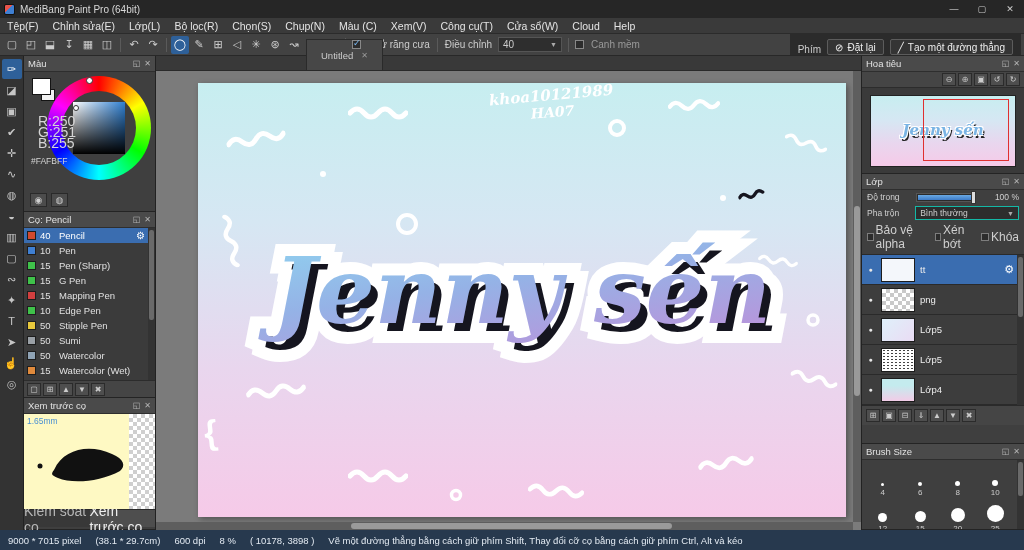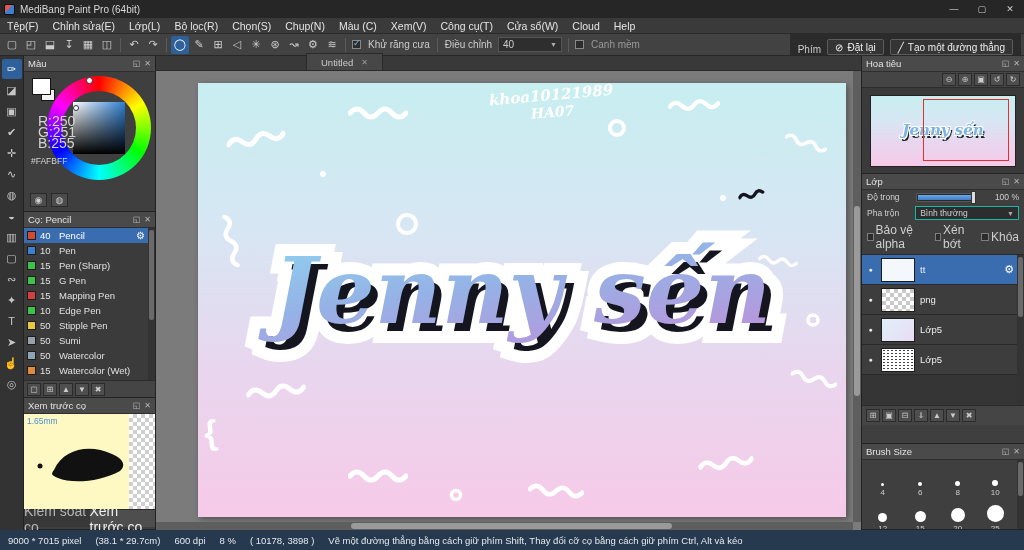--- a/index.html
+++ b/index.html
@@ -75,21 +75,21 @@
   .size-label{position:absolute;left:3px;top:2px;font-size:8.5px;color:#4a90d2;z-index:2}
   .checker, .checker-strip{background-image:linear-gradient(45deg,#cfcfcf 25%,transparent 25%,transparent 75%,#cfcfcf 75%),linear-gradient(45deg,#cfcfcf 25%,#fff 25%,#fff 75%,#cfcfcf 75%);background-size:8px 8px;background-position:0 0,4px 4px}
   .checker-strip{position:absolute;right:0;top:0;bottom:0;width:26px}
   .prev-foot{height:18px;display:flex;flex:0 0 auto}
   .prev-tab{flex:1;display:flex;align-items:center;justify-content:center;font-size:14px;background:#383838;color:#b5b5b5;border-top:1px solid #2a2a2a}
   .prev-tab.active{background:#4e4e4e;color:#eee}
 
   
   .canvas-col{flex:1;display:flex;flex-direction:column;min-width:0;background:#7b7b7b}
   .tabstrip{height:15px;background:#393939;border-bottom:1px solid #2a2a2a;display:flex;align-items:flex-end;flex:0 0 auto}
-  .tab{margin-left:150px;height:14px;background:#474747;border:1px solid #2a2a2a;border-bottom:none;display:flex;align-items:center;gap:8px;padding:8px 14px;font-size:9.5px;color:#ccc}
+  .tab{margin-left:150px;height:14px;background:#474747;border:1px solid #2a2a2a;border-bottom:none;display:flex;align-items:center;gap:8px;padding:15px 14px;font-size:9.5px;color:#ccc}
   .tab .tclose{font-size:8px;color:#999}
   .viewport{flex:1;position:relative;overflow:hidden}
   .artwork{position:absolute;left:42px;top:12px;width:648px;height:434px;overflow:hidden;background:linear-gradient(180deg,#c7eef0 0%,#d6e7f3 32%,#e9d6ee 66%,#f6cae8 100%);box-shadow:2px 2px 6px rgba(0,0,0,.35)}
   .anno{position:absolute;left:50%;top:4px;transform:translateX(-26%) rotate(-5deg);color:#fff;font-family:"DejaVu Serif",serif;font-style:italic;font-weight:bold;text-align:center;line-height:17px}
   .anno .a1{font-size:15px}
   .anno .a2{font-size:14px}
   .lettering{position:absolute;left:0;top:118px;width:648px;height:210px}
   .dd{position:absolute;pointer-events:none}
   .dd-brace{color:#fff;font-size:34px;font-weight:bold}
   .cv-vscroll{position:absolute;right:0;top:0;bottom:8px;width:8px;background:#5e5e5e}
@@ -549,20 +549,25 @@
           <div class="layer-row">
             <span class="vis">●</span>
             <span class="lthumb"></span>
             <span class="lname">Lớp5</span>
           </div>
           <div class="layer-row">
             <span class="vis">●</span>
             <span class="lthumb"></span>
             <span class="lname">Lớp5</span>
           </div>
+          <div class="layer-row">
+            <span class="vis">●</span>
+            <span class="lthumb"></span>
+            <span class="lname">Lớp4</span>
+          </div>
           <div class="vscroll">
               <div class="vthumb" style="top:2px;height:60px"></div>
             </div>
         </div>
         <div class="layer-foot">
           <span class="mini-btn">⊞</span>
           <span class="mini-btn">▣</span>
           <span class="mini-btn">⊟</span>
           <span class="mini-btn">⇓</span>
           <span class="mini-btn">▲</span>

